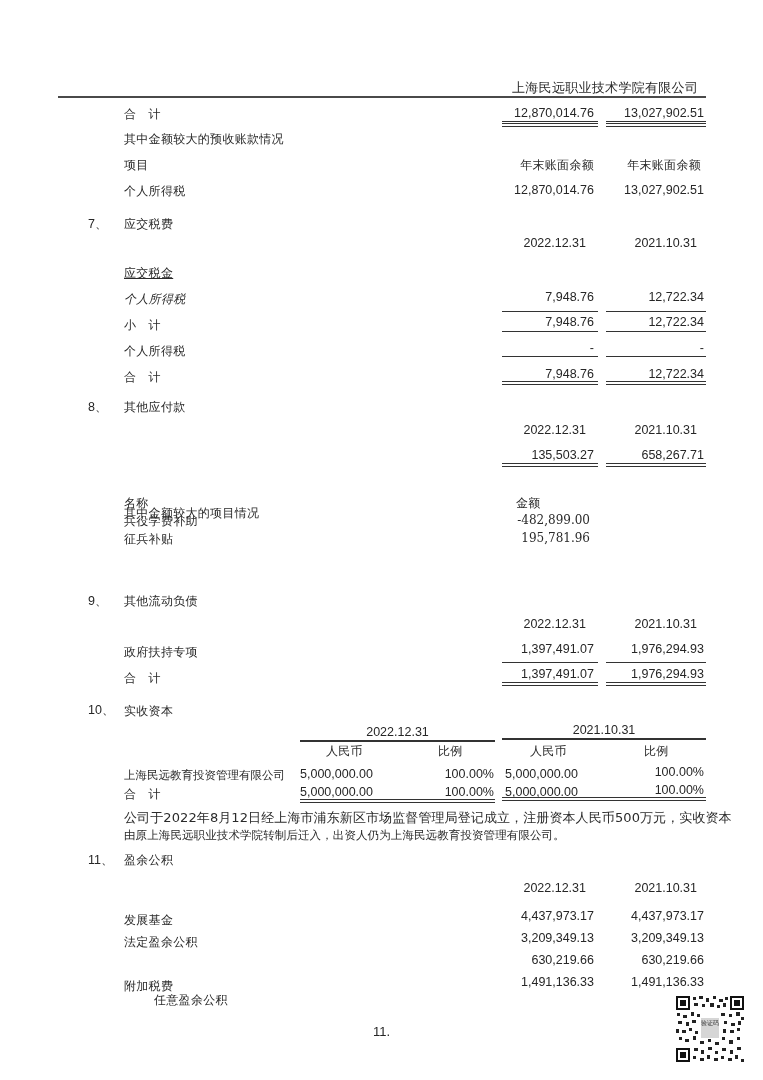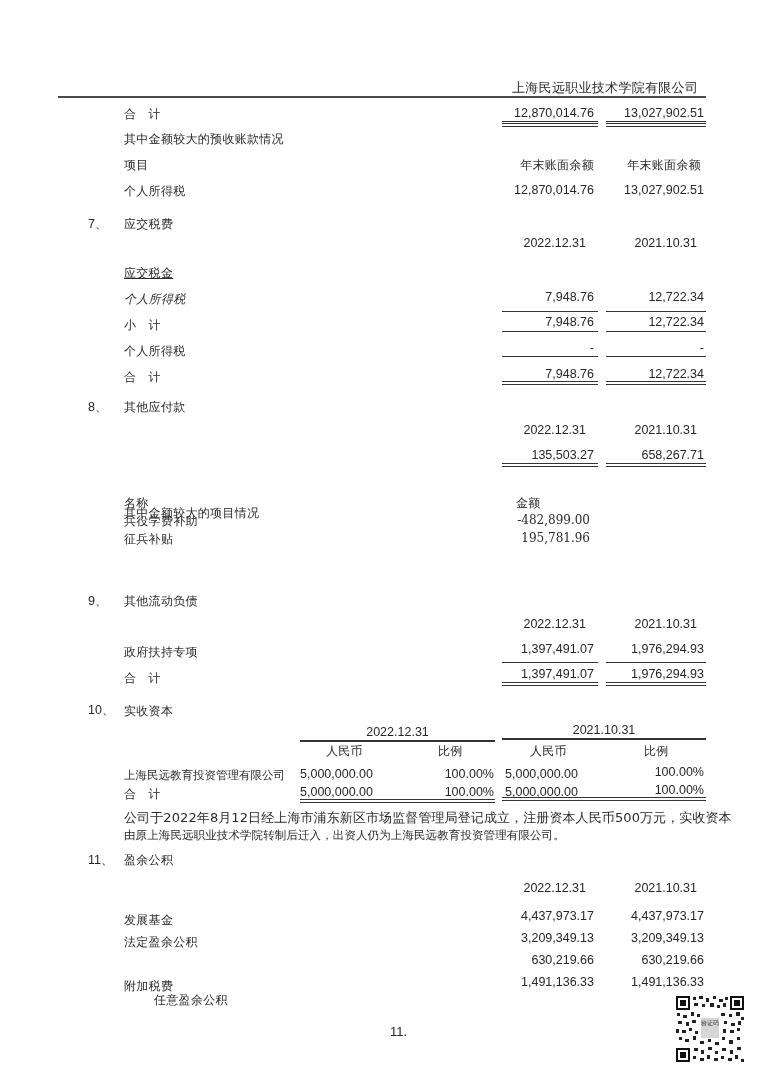--- a/index.html
+++ b/index.html
@@ -144,21 +144,21 @@
 <div class="abs cn" style="left:124px; top:934px;">法定盈余公积</div>
 <div class="abs num r" style="left:498px; top:931px; width:96px;">3,209,349.13</div>
 <div class="abs num r" style="left:604px; top:931px; width:100px;">3,209,349.13</div>
 <div class="abs cn" style="left:124px; top:992px;margin-left:30px;">任意盈余公积</div>
 <div class="abs num r" style="left:498px; top:953px; width:96px;">630,219.66</div>
 <div class="abs num r" style="left:604px; top:953px; width:100px;">630,219.66</div>
 <div class="abs cn" style="left:124px; top:978px;">附加税费</div>
 <div class="abs num r" style="left:498px; top:975px; width:96px;">1,491,136.33</div>
 <div class="abs num r" style="left:604px; top:975px; width:100px;">1,491,136.33</div>
 
-<div class="abs num" style="left:390px; top:1024px; font-size:13px;">11.</div>
+<div class="abs num" style="left:373px; top:1024px; font-size:13px;">11.</div>
 
 <div class="qr">
   <svg width="70" height="68" viewBox="0 0 70 68">
     <rect x="0" y="0" width="70" height="68" fill="#fff"></rect>
 
     <rect x="1" y="1" width="14" height="14" fill="#111"></rect>
       <rect x="3" y="3" width="10" height="10" fill="#fff"></rect>
       <rect x="5" y="5" width="6" height="6" fill="#111"></rect>
     <rect x="55" y="1" width="14" height="14" fill="#111"></rect>
       <rect x="57" y="3" width="10" height="10" fill="#fff"></rect>

